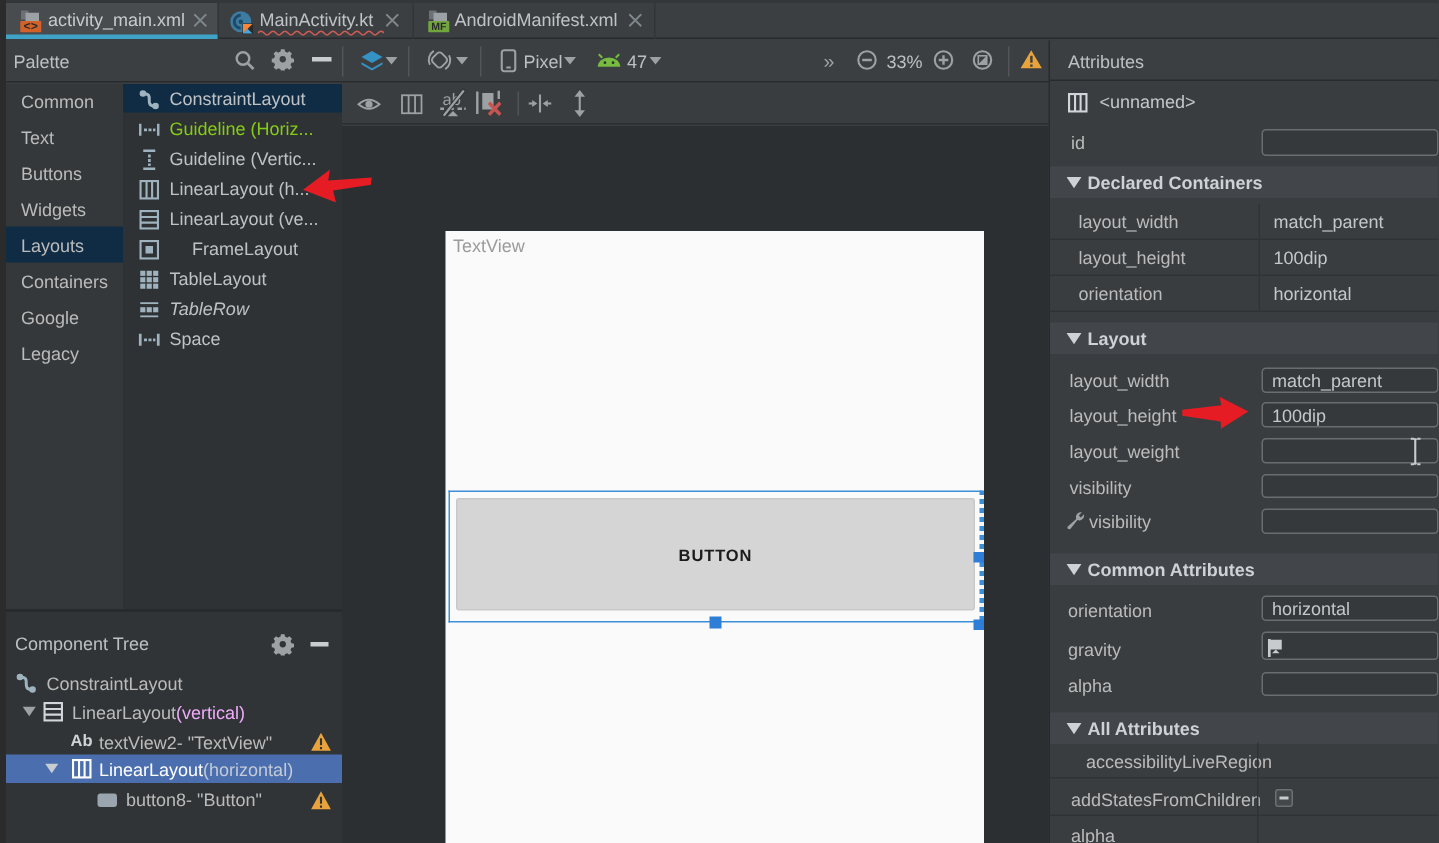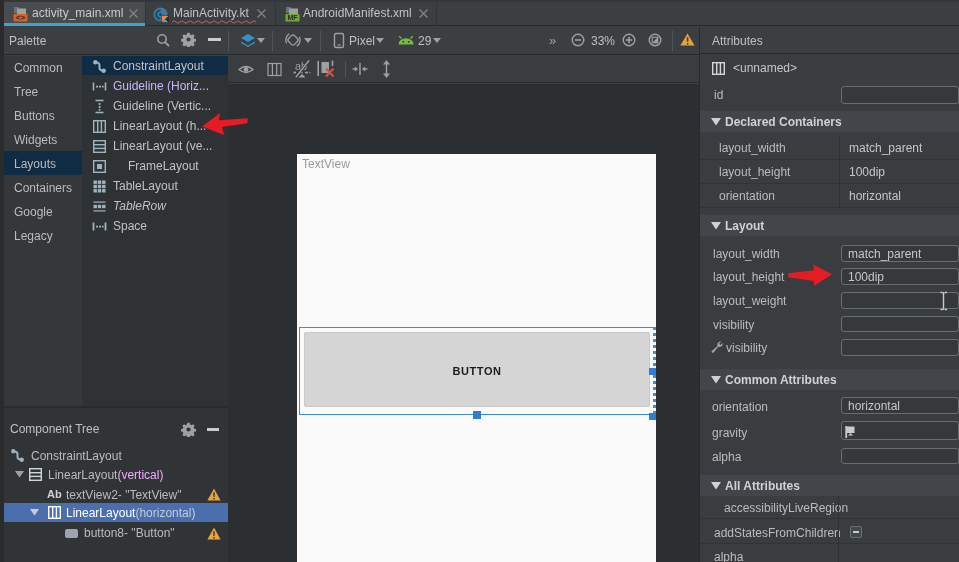--- a/index.html
+++ b/index.html
@@ -111,21 +111,21 @@
     <path d="M0 0 L8 0 L4 5 Z" fill="#9da1a4"></path>
   </svg>
 
 <svg class="abs" style="left:398px;top:34px;" width="16" height="11">
 <path d="M0.5 10.5 a7.5 6.2 0 0 1 15 0 Z" fill="#77bb41"></path>
 <line x1="3.5" y1="4.5" x2="1.2" y2="2.2" stroke="#77bb41" stroke-width="1.3"></line>
 <line x1="12.5" y1="4.5" x2="14.8" y2="2.2" stroke="#77bb41" stroke-width="1.3"></line>
 <circle cx="5.3" cy="7.8" r="0.9" fill="#2b2b2b"></circle>
     <circle cx="10.7" cy="7.8" r="0.9" fill="#2b2b2b"></circle>
 </svg>
-<div class="abs" style="left:418px;top:34px;color:#bdc0c3;">29</div>
+<div class="abs" style="left:418px;top:34px;color:#bdc0c3;">47</div>
 <svg class="abs" style="left:433px;top:38px;" width="8" height="6">
     <path d="M0 0 L8 0 L4 5 Z" fill="#9da1a4"></path>
   </svg>
 
 <div class="abs" style="left:549px;top:33px;color:#9da1a4;font-size:13px;">»</div>
 <svg class="abs" style="left:571px;top:33px;" width="14" height="14">
     <circle cx="7" cy="7" r="5.8" fill="none" stroke="#9da1a4" stroke-width="1.4"></circle>
     <line x1="3.8" y1="7" x2="10.2" y2="7" stroke="#9da1a4" stroke-width="1.6"></line>
   </svg>
 <div class="abs" style="left:591px;top:34px;color:#bdc0c3;">33%</div>
@@ -144,21 +144,21 @@
     <path d="M7.5 0.5 L14.6 12.5 L0.4 12.5 Z" fill="#e8a33d"></path>
     <rect x="6.8" y="4.2" width="1.6" height="4.6" fill="#3c3f41"></rect>
     <rect x="6.8" y="10" width="1.6" height="1.5" fill="#3c3f41"></rect>
   </svg>
 
 <div class="abs" style="left:4px;top:56px;width:78px;height:350px;background:#35383a;"></div>
 <div class="abs" style="left:82px;top:56px;width:146px;height:350px;background:#2f3234;"></div>
 
 <div class="abs" style="left:4px;top:151px;width:78px;height:24px;background:#0f2c44;"></div>
 <div class="abs" style="left:14px;top:61px;">Common</div>
-<div class="abs" style="left:14px;top:85px;">Tree</div>
+<div class="abs" style="left:14px;top:85px;">Text</div>
 <div class="abs" style="left:14px;top:109px;">Buttons</div>
 <div class="abs" style="left:14px;top:133px;">Widgets</div>
 <div class="abs" style="left:14px;top:157px;">Layouts</div>
 <div class="abs" style="left:14px;top:181px;">Containers</div>
 <div class="abs" style="left:14px;top:205px;">Google</div>
 <div class="abs" style="left:14px;top:229px;">Legacy</div>
 
 <div class="abs" style="left:82px;top:56px;width:146px;height:19px;background:#0f2c44;"></div>
 <div id="palette-items">
     <div class="abs" style="left:92px;top:59px;">
@@ -173,21 +173,21 @@
       <svg width="15" height="15">
         <line x1="1.5" y1="3.5" x2="1.5" y2="11.5" stroke="#9fb3bf" stroke-width="1.6"></line>
         <line x1="13.5" y1="3.5" x2="13.5" y2="11.5" stroke="#9fb3bf" stroke-width="1.6"></line>
         <g fill="#9fb3bf">
           <rect x="4" y="6.7" width="2" height="1.8"></rect>
           <rect x="7" y="6.7" width="2" height="1.8"></rect>
           <rect x="10" y="6.7" width="1.6" height="1.8"></rect>
         </g>
       </svg>
     </div>
-    <div class="abs" style="left:113px;top:79px;color:#c4b5fd;">Guideline (Horiz...</div>
+    <div class="abs" style="left:113px;top:79px;color:#84cc16;">Guideline (Horiz...</div>
     <div class="abs" style="left:92px;top:99px;">
       <svg width="15" height="15">
         <line x1="3.5" y1="1.5" x2="11.5" y2="1.5" stroke="#9fb3bf" stroke-width="1.6"></line>
         <line x1="3.5" y1="13.5" x2="11.5" y2="13.5" stroke="#9fb3bf" stroke-width="1.6"></line>
         <g fill="#9fb3bf">
           <rect x="6.7" y="4" width="1.8" height="2"></rect>
           <rect x="6.7" y="7" width="1.8" height="2"></rect>
           <rect x="6.7" y="10" width="1.8" height="1.6"></rect>
         </g>
       </svg>

